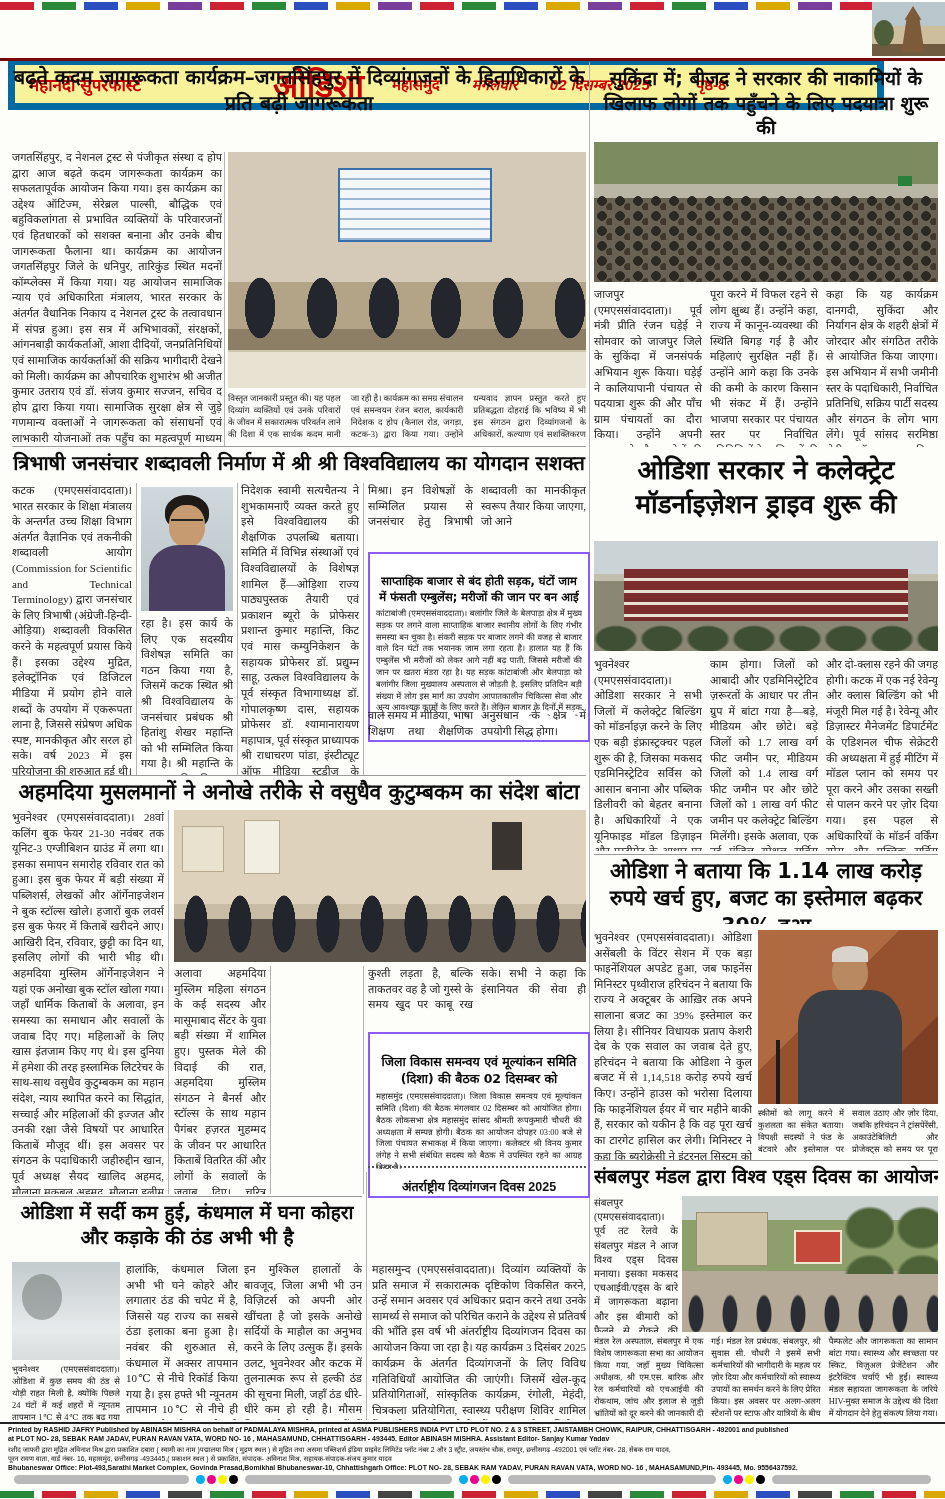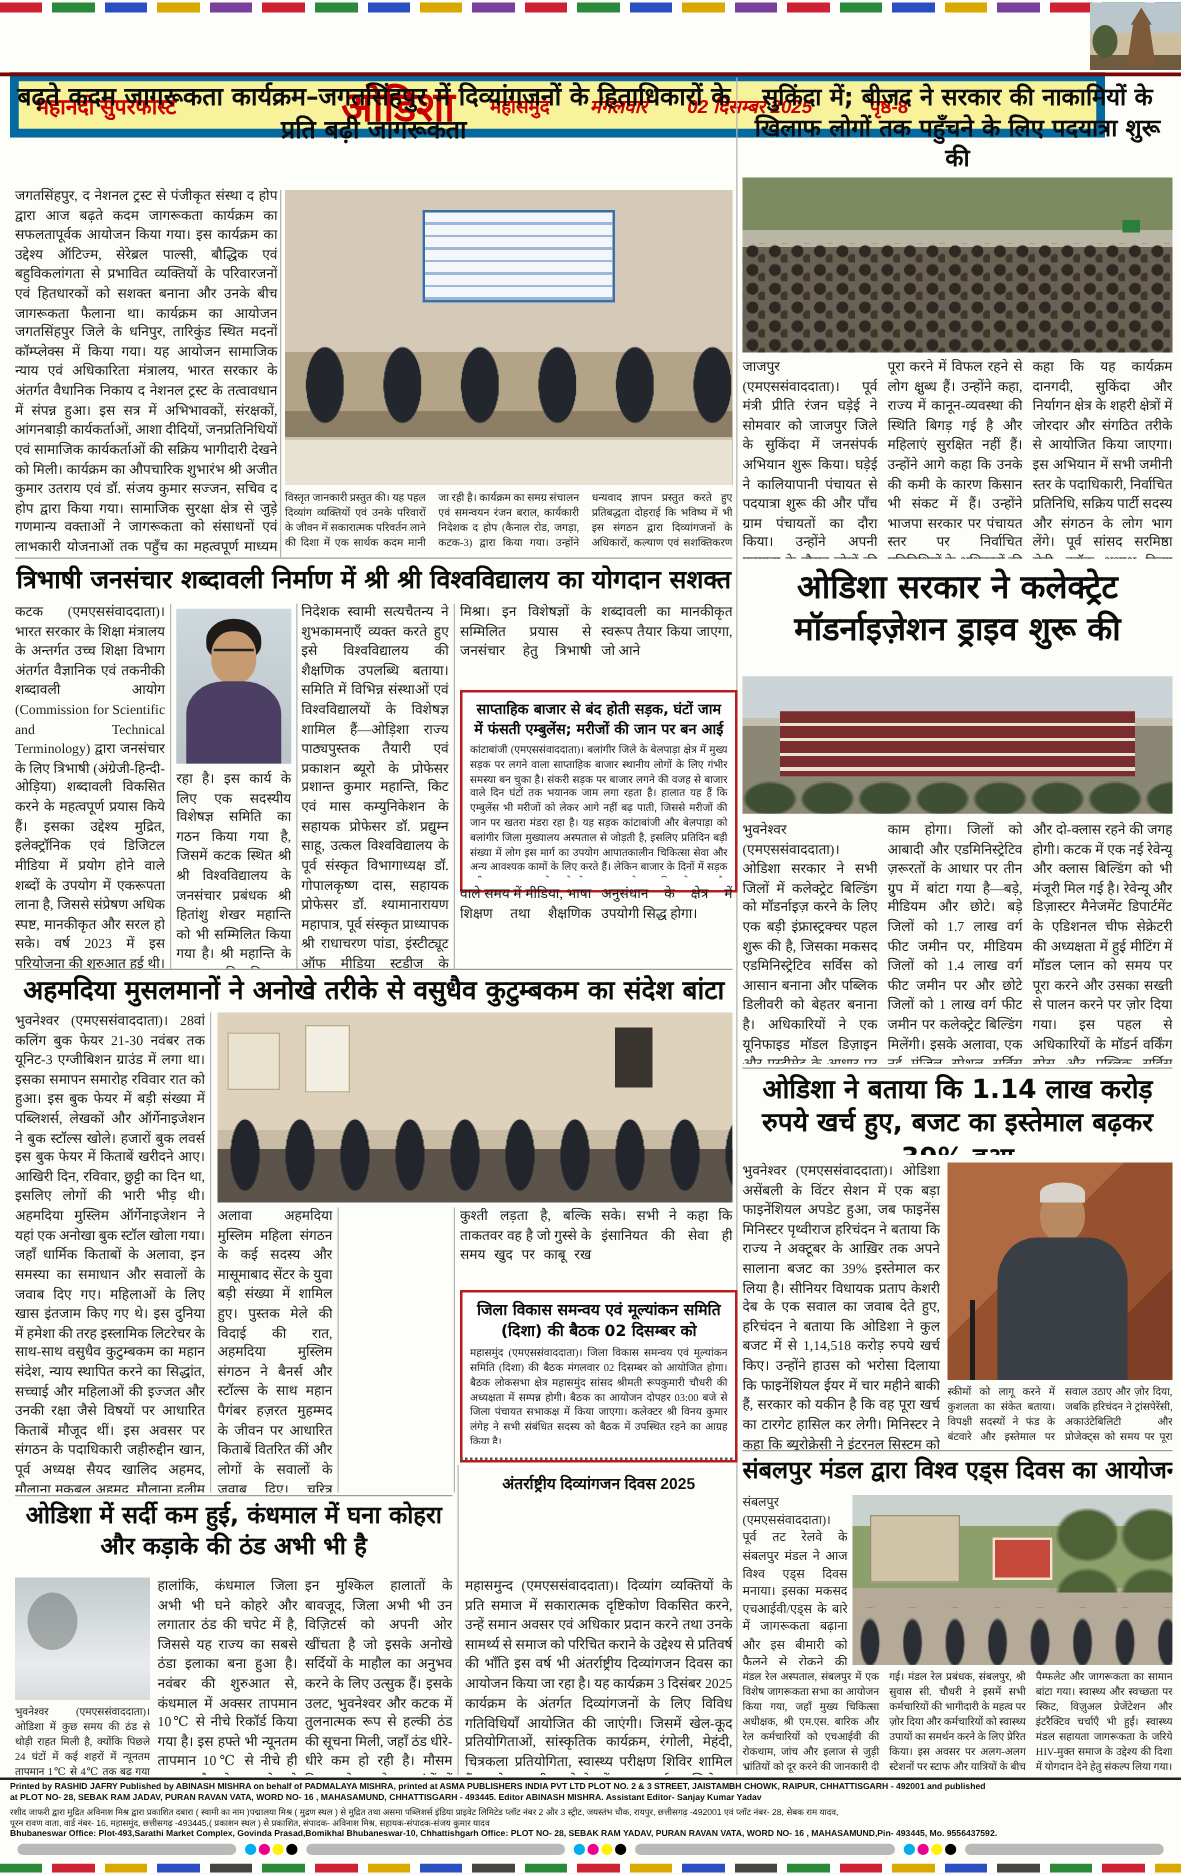--- a/index.html
+++ b/index.html
@@ -6,21 +6,21 @@
   #canvas{position:relative;width:945px;height:1499px;background:#fdfdfa;margin:0 auto;
           font-family:"Liberation Sans","DejaVu Sans",sans-serif;overflow:hidden;}
   .abs{position:absolute;}
   .bd{font-size:11px;line-height:1.42;text-align:justify;color:#1b1b1b;overflow:hidden;
       font-family:"Liberation Serif","DejaVu Serif",serif;}
   .hd{font-weight:700;color:#0c0c0c;text-align:center;line-height:1.3;
       font-family:"DejaVu Sans","Liberation Sans",sans-serif;overflow:hidden;}
   .vr{position:absolute;width:1px;background:#b3b3b3;}
   .hr{position:absolute;height:1px;background:#9a9a9a;}
   .ph{position:absolute;overflow:hidden;}
-  .boxart{position:absolute;border:2px solid #b91c1c;background:#fff;padding:6px 6px;overflow:hidden;}
+  .boxart{position:absolute;border:2px solid #8b5cf6;background:#fff;padding:20px 6px;overflow:hidden;}
   .kick{font-weight:700;text-align:center;color:#111;}
   .footline{position:absolute;left:8px;width:929px;height:10px;font-size:6.9px;white-space:nowrap;
             overflow:hidden;color:#111;font-family:"Liberation Sans",sans-serif;}
   .cmykdot{width:9px;height:9px;border-radius:50%;display:inline-block;margin:0 1px;}
   .graybar{height:9px;border-radius:5px;background:#b9b9b9;}
 </style>
 </head>
 <body>
 
 <div id="canvas">

